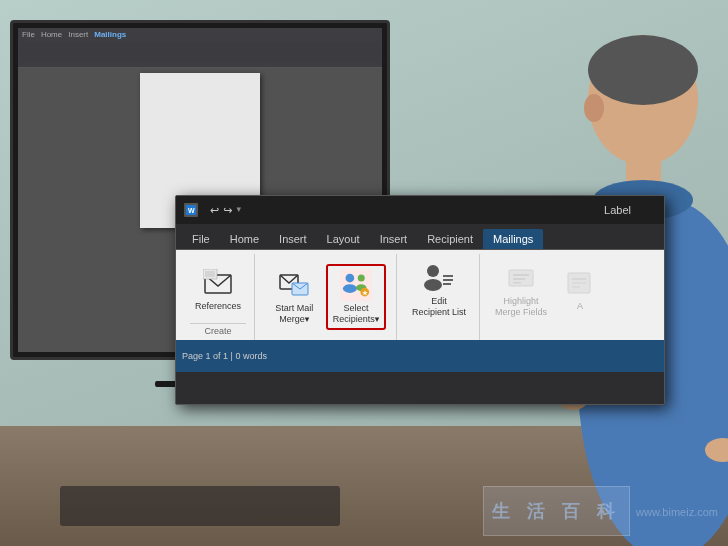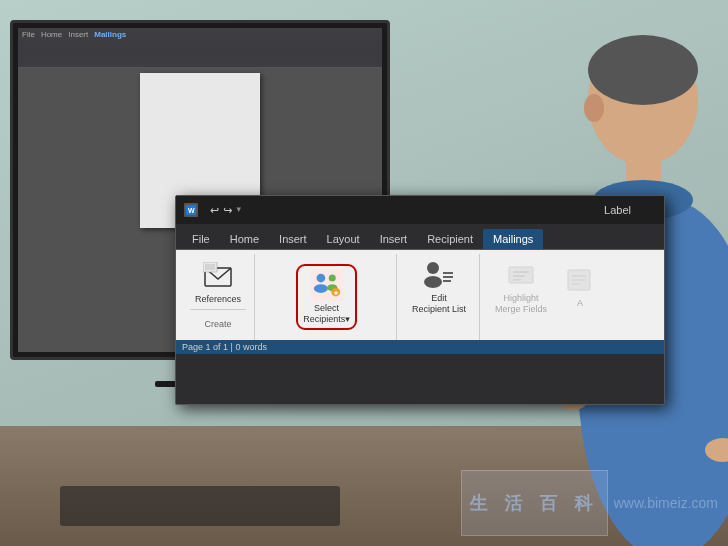--- a/index.html
+++ b/index.html
@@ -236,49 +236,49 @@
       color: #333;
       text-align: center;
       line-height: 1.2;
       margin-top: 2px;
     }
 
     .ribbon-group-label {
       font-size: 9px;
       color: #666;
       text-align: center;
-      padding: 9px 0;
+      padding: 2px 0;
       border-top: 1px solid #ccc;
       width: 100%;
       text-align: center;
       margin-top: auto;
     }
 
     
     .ribbon-btn.selected {
       background: transparent;
       border: 2px solid #c00000;
-      border-radius: 9px;
+      border-radius: 3px;
     }
 
     .ribbon-btn.selected .ribbon-btn-icon {
       background: #ffd9d9;
     }
 
     
     .ribbon-btn.disabled .ribbon-btn-icon {
       opacity: 0.4;
     }
     .ribbon-btn.disabled .ribbon-btn-label {
       opacity: 0.4;
     }
 
     
     .ribbon-statusbar {
-      height: 14px;
+      height: 32px;
       background: #1f4e79;
       display: flex;
       align-items: center;
       padding: 0 6px;
     }
 
     
     .watermark {
       position: absolute;
       bottom: 10px;
@@ -287,34 +287,34 @@
       display: flex;
       gap: 6px;
       align-items: center;
     }
 
     .watermark-box {
       display: flex;
       align-items: flex-start;
       justify-content: center;
       background: rgba(200, 220, 255, 0.15);
-      padding: 20px 8px;
+      padding: 12px 8px;
       border: 1px solid rgba(255,255,255,0.2);
     }
 
     .watermark-text {
       color: rgba(160, 185, 220, 0.7);
       font-size: 18px;
       font-weight: bold;
       letter-spacing: 6px;
     }
 
     .watermark-url {
       color: rgba(160, 185, 220, 0.6);
-      font-size: 14px;
+      font-size: 11px;
     }
 
     
     .person-svg {
       position: absolute;
       right: 0;
       top: 0;
       width: 100%;
       height: 100%;
     }
@@ -435,20 +435,31 @@
             <div class="ribbon-btn-label">References</div>
           </div>
 
         </div>
         <div class="ribbon-group-label">Create</div>
       </div>
 
       <div class="ribbon-group" style="min-width:140px;">
         <div class="ribbon-group-buttons">
 
+          <div class="ribbon-btn" style="min-width:55px;">
+            <div class="ribbon-btn-icon">
+              <svg width="32" height="32" viewBox="0 0 32 32">
+                <rect x="2" y="6" width="18" height="14" rx="1" fill="none" stroke="#333" stroke-width="1.5"></rect>
+                <polyline points="2,6 11,14 20,6" fill="none" stroke="#333" stroke-width="1.5"></polyline>
+                <rect x="14" y="14" width="16" height="12" rx="1" fill="#c8e0f8" stroke="#4a90d9" stroke-width="1"></rect>
+                <polyline points="14,14 22,20 30,14" fill="none" stroke="#4a90d9" stroke-width="1"></polyline>
+              </svg>
+            </div>
+            <div class="ribbon-btn-label">Start Mail<br>Merge▾</div>
+          </div>
 
           <div class="ribbon-btn selected" style="min-width:55px;">
             <div class="ribbon-btn-icon" style="background:#fde8e8;padding:2px;border-radius:2px;">
               <svg width="32" height="32" viewBox="0 0 32 32">
 
                 <circle cx="9" cy="8" r="5" fill="#4a90d9"></circle>
                 <ellipse cx="9" cy="20" rx="8" ry="5" fill="#4a90d9"></ellipse>
                 <circle cx="22" cy="8" r="4" fill="#6ab04c"></circle>
                 <ellipse cx="22" cy="19" rx="6" ry="4" fill="#6ab04c"></ellipse>
 

